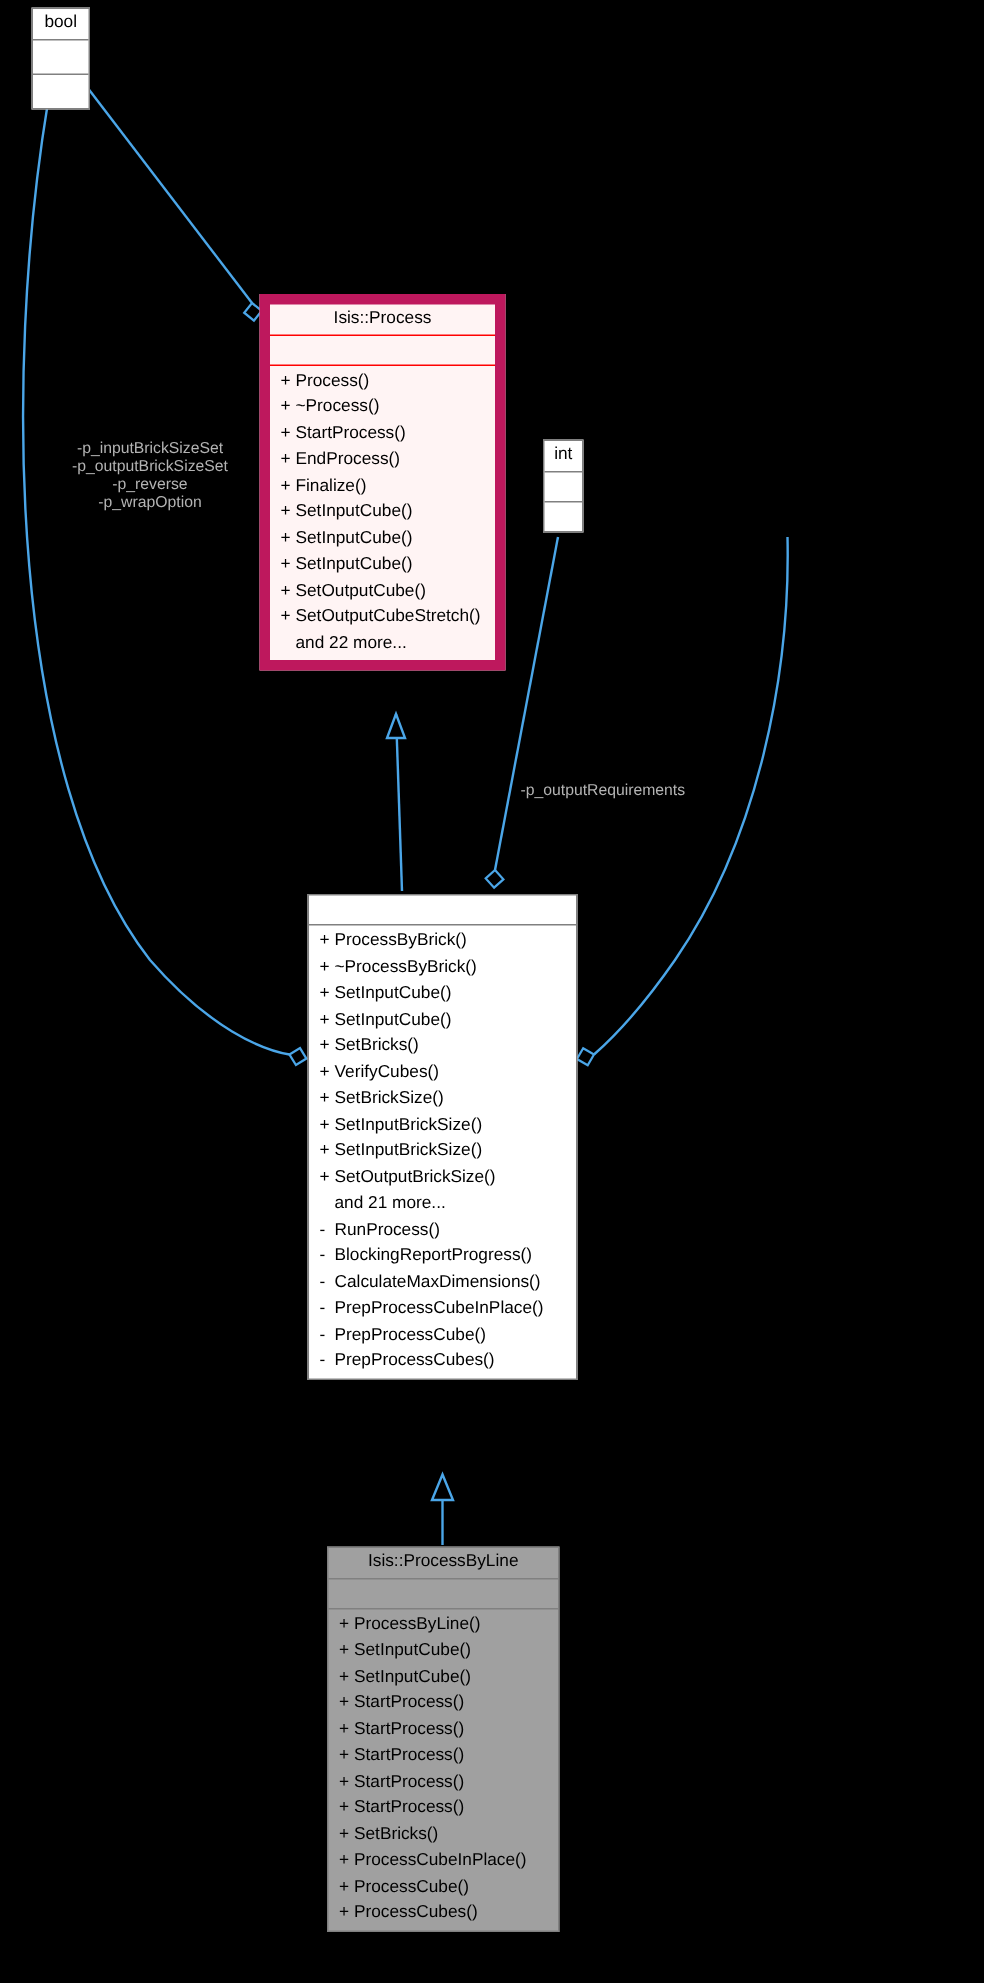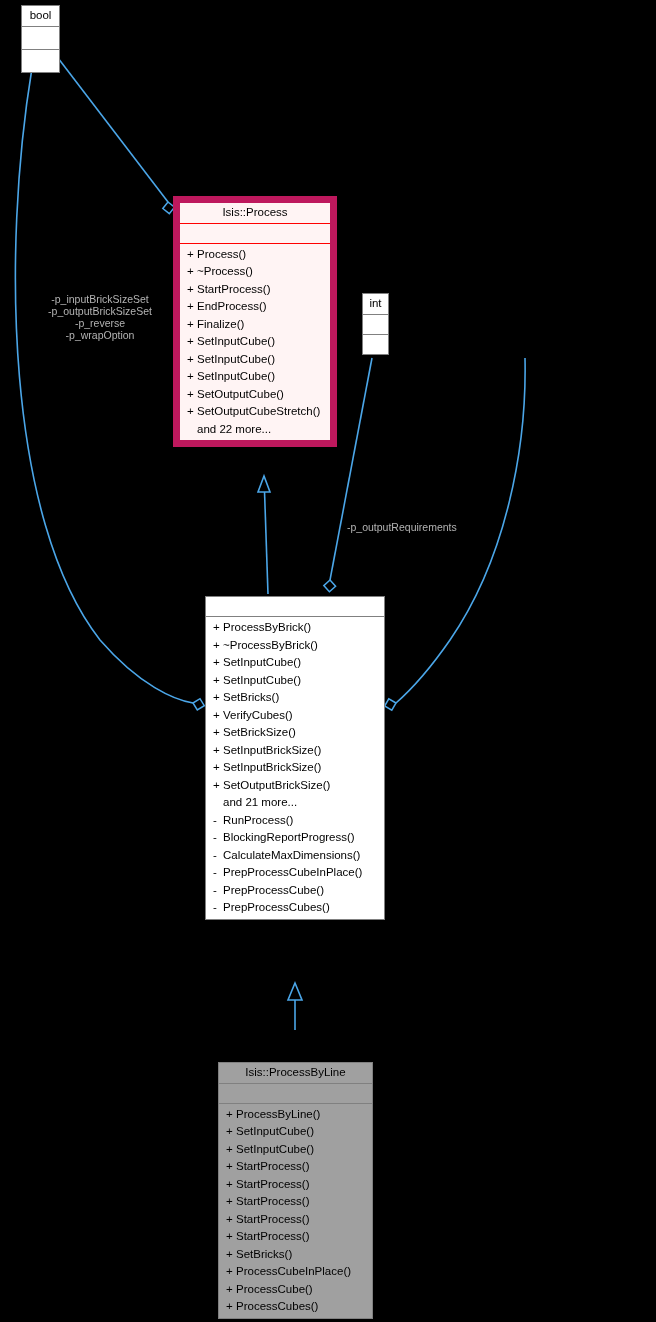--- a/index.html
+++ b/index.html
@@ -62,21 +62,20 @@
     background: #fff4f4;
   }
   .node.highlight .title,
   .node.highlight .attrs {
     border-bottom: 1px solid #ff0000;
   }
   
   .node.current {
     background: #a0a0a0;
     border: 1px solid #808080;
-    margin-top: 31px;
   }
   
   .node.typebox .attrs,
   .node.typebox .ops {
     min-height: 16px;
   }
   .node.typebox .ops {
     padding: 0;
     height: 22px;
   }

